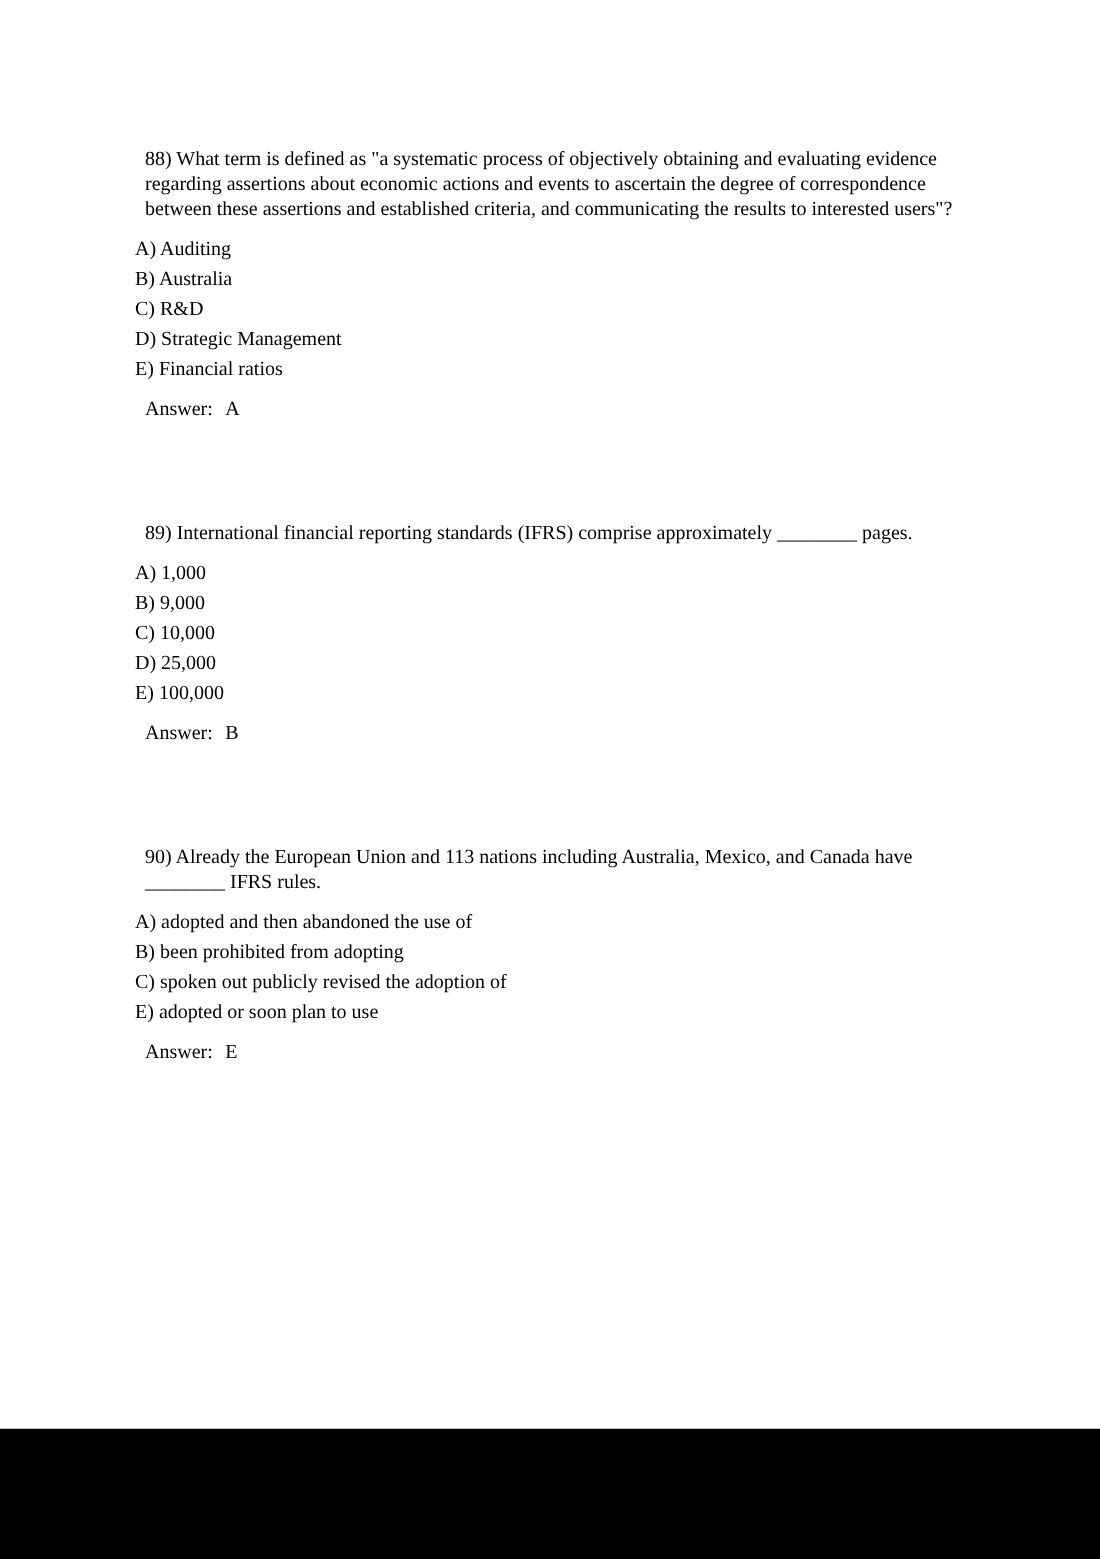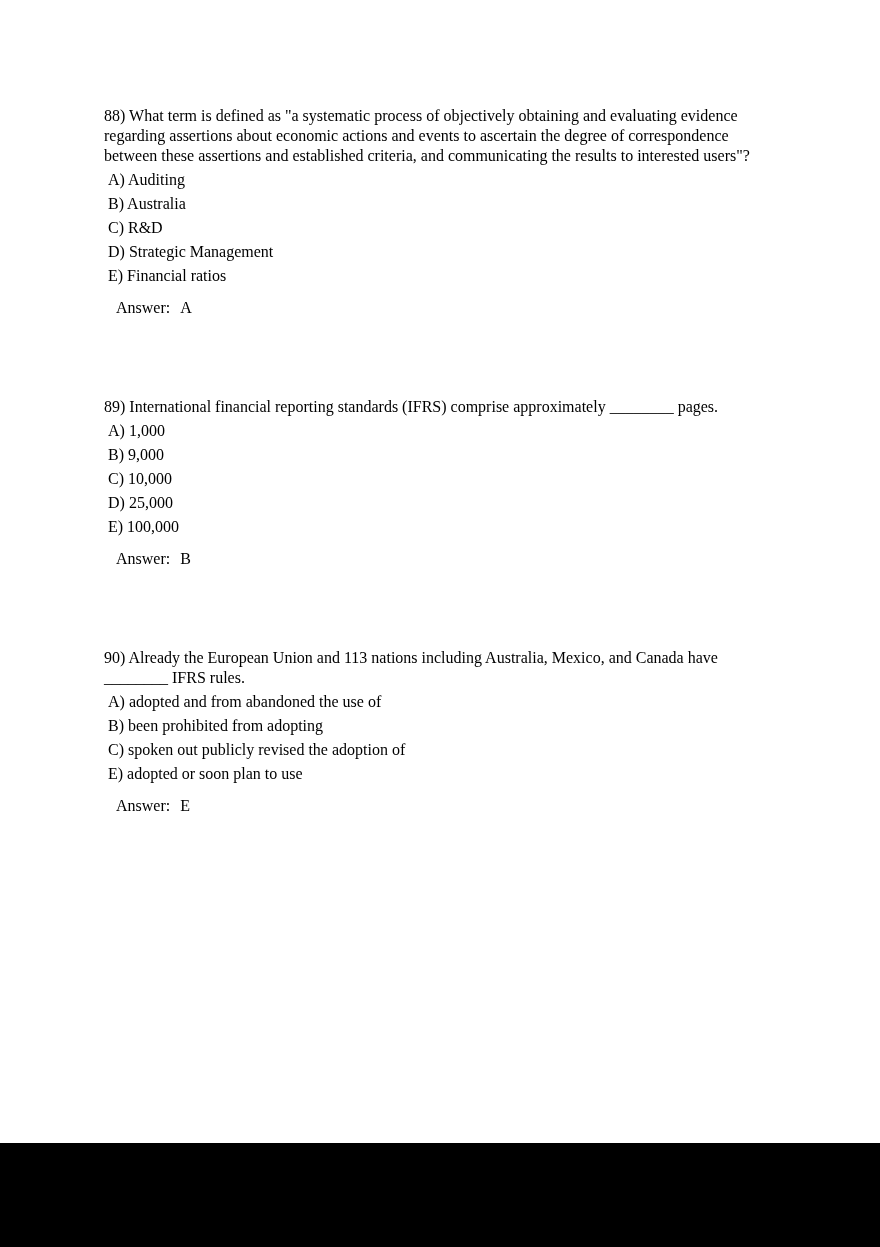--- a/index.html
+++ b/index.html
@@ -24,21 +24,21 @@
     width: 674px;
   }
   .question-block {
     margin: 0;
     padding: 0;
   }
   .question-block + .question-block {
     margin-top: 79px;
   }
   .question-text {
-    margin: 0;
+    margin: 12px;
   }
   .option-line {
     margin: 4px;
   }
   .answer-line {
     margin: 12px;
   }
   .answer-value {
     margin-left: 10px;
   }
@@ -71,21 +71,21 @@
     <div class="option-line">A) 1,000</div>
     <div class="option-line">B) 9,000</div>
     <div class="option-line">C) 10,000</div>
     <div class="option-line">D) 25,000</div>
     <div class="option-line">E) 100,000</div>
     <div class="answer-line"><span>Answer:</span><span class="answer-value">B</span></div>
   </div>
 
   <div class="question-block">
     <div class="question-text">90) Already the European Union and 113 nations including Australia, Mexico, and Canada have ________ IFRS rules.</div>
-    <div class="option-line">A) adopted and from abandoned the use of</div>
+    <div class="option-line">A) adopted and then abandoned the use of</div>
     <div class="option-line">B) been prohibited from adopting</div>
     <div class="option-line">C) spoken out publicly revised the adoption of</div>
     <div class="option-line">E) adopted or soon plan to use</div>
     <div class="answer-line"><span>Answer:</span><span class="answer-value">E</span></div>
   </div>
 
 </div>
 
 <div class="bottom-bar"></div>
 

